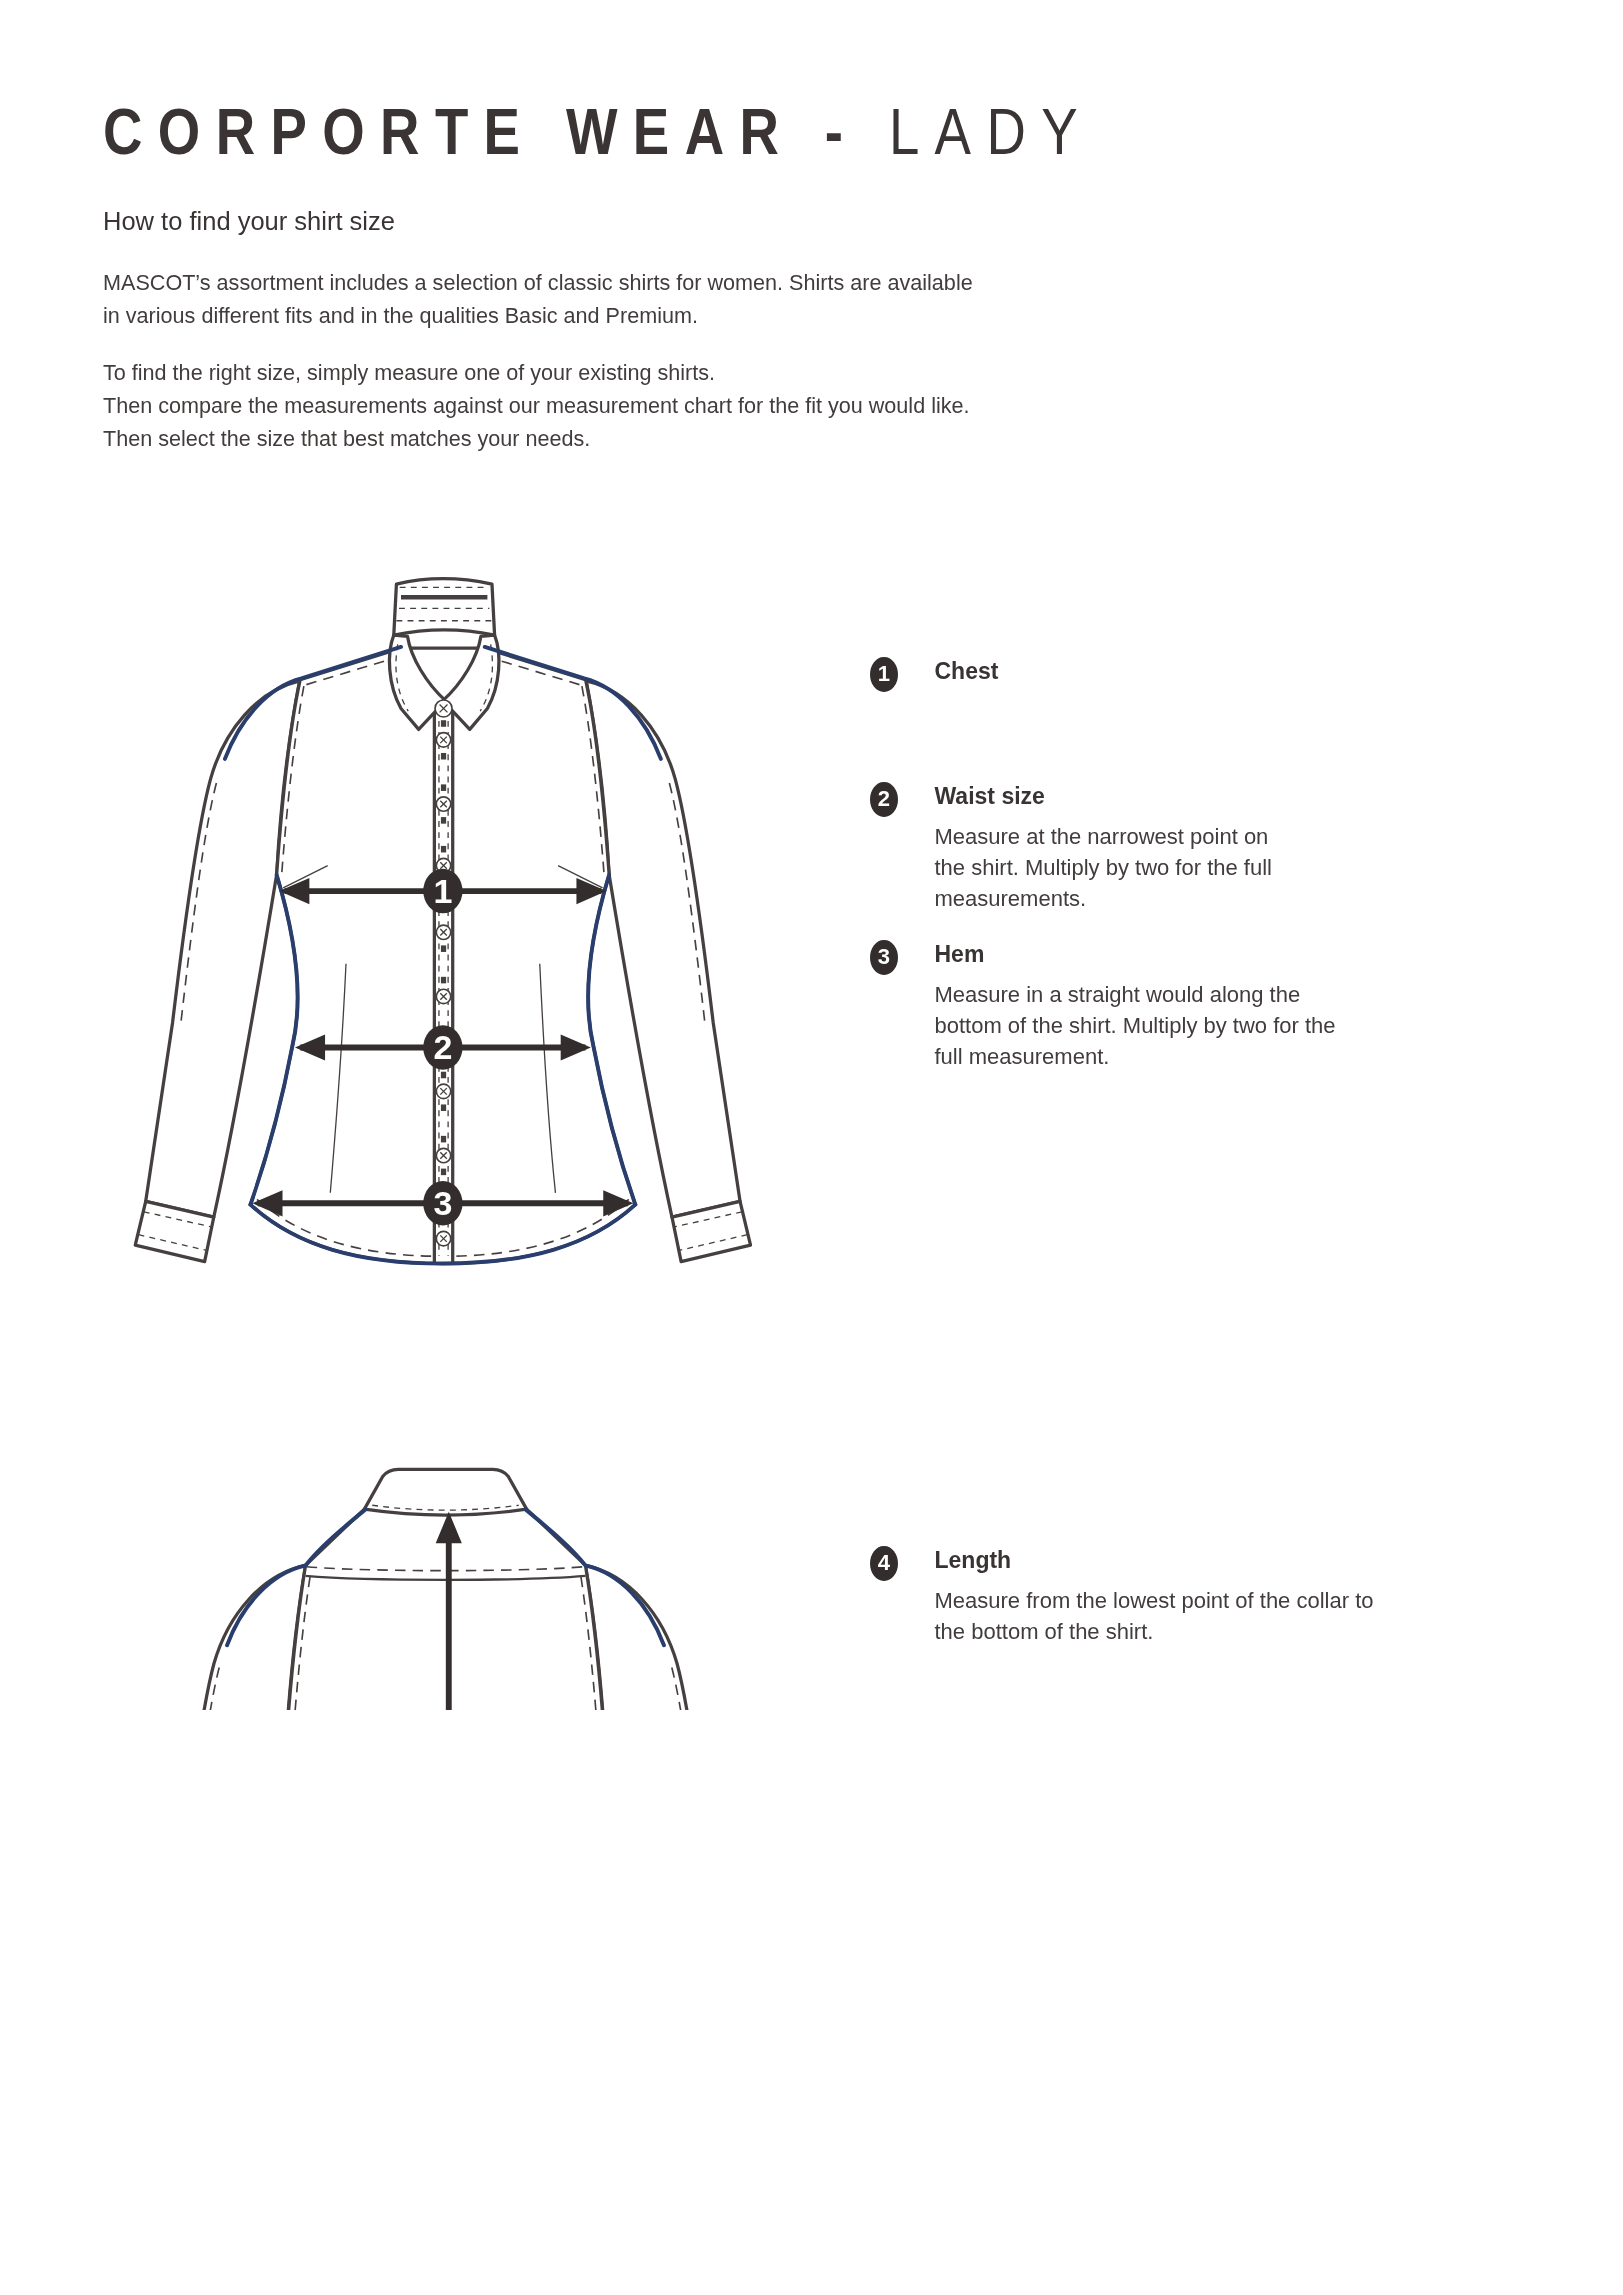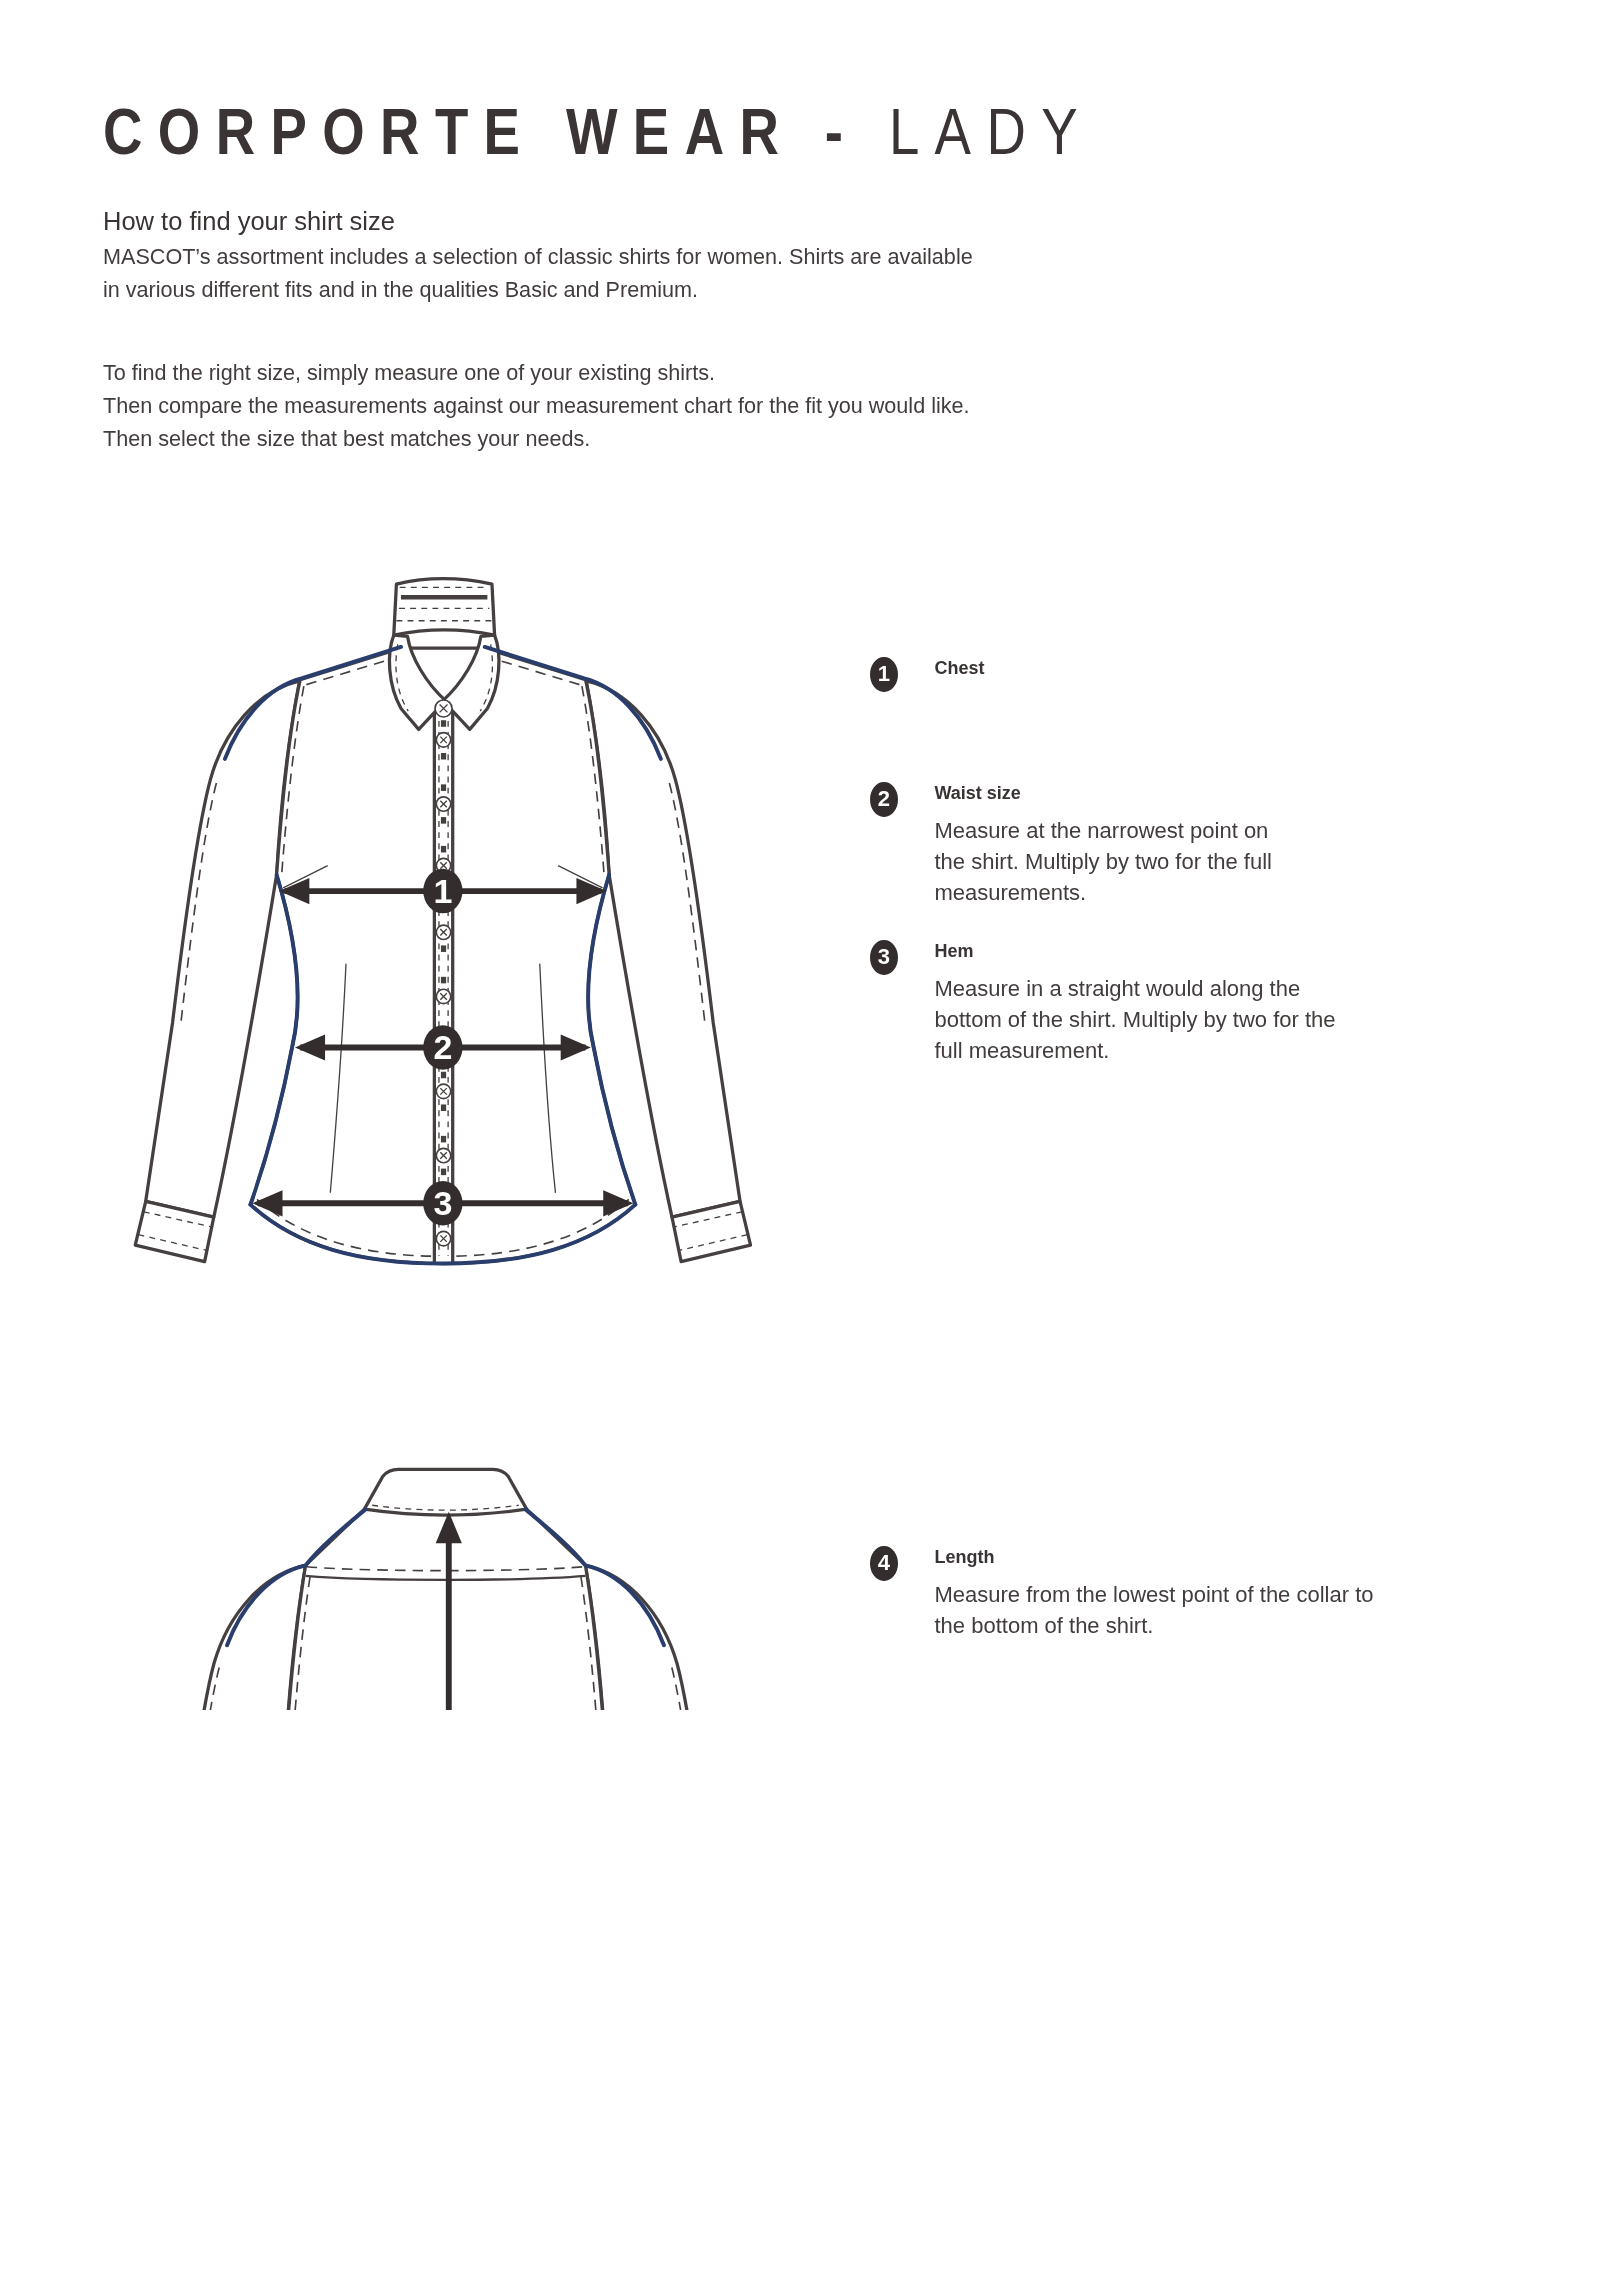--- a/index.html
+++ b/index.html
@@ -33,21 +33,21 @@
     font-weight:400;
     color:#393333;
   }
   .intro-par{
     left:103px;
     font-size:21.6px;
     line-height:33px;
     color:#423c3c;
     white-space:pre-line;
   }
-  .par1{top:240px;}
+  .par1{top:266px;}
   .par2{top:356px;}
   
   .shirt-svg{position:absolute;}
   
   .note{
     position:absolute;
     left:870px;
     display:flex;
     align-items:flex-start;
   }
@@ -59,21 +59,21 @@
     font-weight:700;
     font-size:22px;
     display:flex;
     align-items:center;
     justify-content:center;
     flex:0 0 auto;
     margin-top:-1.3px;
   }
   .note-text{margin-left:37px; width:563px;}
   .note-title{
-    font-size:18px;
+    font-size:23px;
     font-weight:700;
     color:#393333;
     margin-bottom:10.5px;
   }
   .note-body{
     font-size:22px;
     line-height:31px;
     color:#423c3c;
     white-space:pre-line;
   }

